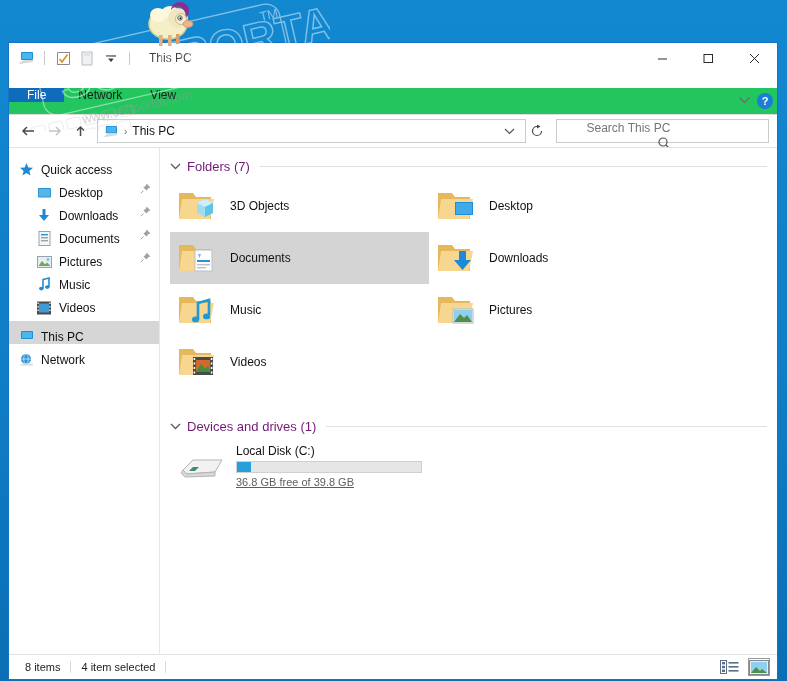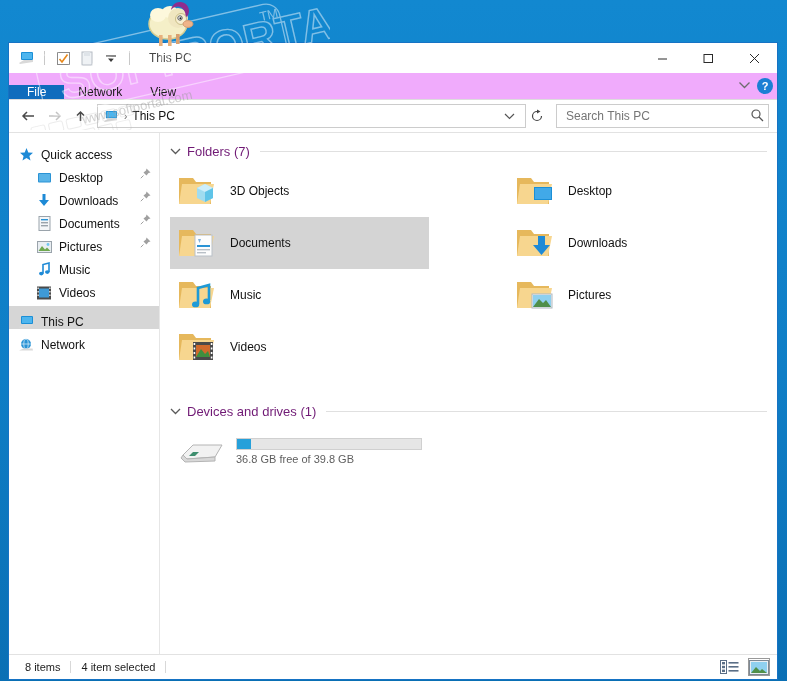--- a/index.html
+++ b/index.html
@@ -29,22 +29,22 @@
     background:#ffffff;padding-left:8px;position:relative;
   }
   .qat{display:flex;align-items:center;gap:6px;}
   .qat .sep{width:1px;height:14px;background:#c8c8c8;margin:0 3px;}
   .qat-btn{width:18px;height:18px;display:flex;align-items:center;justify-content:center;}
   .title-text{margin-left:10px;font-size:12px;color:#444;}
   .wincontrols{position:absolute;right:0;top:0;display:flex;}
   .wc{width:46px;height:30px;display:flex;align-items:center;justify-content:center;}
   
   .ribbon{
-    height:26px;min-height:26px;display:flex;align-items:flex-end;
-    background:#f0abfc;border-bottom:1px solid #dcdcdc;position:relative;
+    height:26px;min-height:26px;display:flex;align-items:flex-start;
+    background:#22c55e;border-bottom:1px solid #dcdcdc;position:relative;margin-top:15px;
   }
   .tab{
     padding:0 14px;display:flex;align-items:center;font-size:12px;color:#1b1b1b;
   }
   .tab.file{background:#0f6cbd;color:#fff;padding:0 18px;}
   .ribbon-right{position:absolute;right:4px;top:0;height:26px;display:flex;align-items:center;gap:6px;}
   .helpbtn{
     width:16px;height:16px;border-radius:50%;background:#1a7fd4;color:#fff;
     font-size:11px;font-weight:bold;display:flex;align-items:center;justify-content:center;
   }
@@ -58,21 +58,21 @@
     flex:1;height:22px;border:1px solid #cccccc;background:#fff;
     display:flex;align-items:center;padding:0 4px;margin-left:4px;
   }
   .crumb-icon{width:17px;height:16px;display:flex;align-items:center;justify-content:center;}
   .crumb-sep{color:#6c6c6c;margin:0 5px;font-size:10px;}
   .crumb-text{font-size:12px;color:#141414;}
   .crumb-drop{margin-left:auto;color:#4a4a4a;font-size:11px;padding:0 6px;}
   .refreshbtn{width:22px;height:22px;display:flex;align-items:center;justify-content:center;color:#3c3c3c;}
   .searchbox{
     width:200px;height:22px;border:1px solid #cccccc;background:#fff;margin-left:8px;
-    display:flex;align-items:center;padding:0 4px 0 7px;
+    display:flex;align-items:center;padding:0 4px 0 7px;flex-direction:column;
   }
   .searchbox input{
     border:0;outline:0;flex:1;font-family:"Liberation Sans",sans-serif;font-size:12px;color:#6d6d6d;background:transparent;
   }
   
   .bodysplit{flex:1;display:flex;min-height:0;border-top:1px solid #e2e2e2;}
   .navpane{
     width:150px;min-width:150px;background:#fff;padding-top:6px;
     border-right:1px solid #e6e6e6;overflow:hidden;
   }
@@ -83,34 +83,34 @@
   .nav-item.selected{background:#d6d6d6;}
   .nav-ico{width:18px;display:flex;align-items:center;justify-content:center;margin-right:6px;}
   .pin{position:absolute;right:8px;top:6px;opacity:.65;}
   .nav-gap{height:6px;}
   
   .content{flex:1;background:#fff;padding:8px 10px 0 10px;overflow:hidden;position:relative;}
   .group-header{display:flex;align-items:center;height:20px;margin-bottom:4px;}
   .chev{color:#5a5a5a;font-size:11px;margin-right:6px;line-height:1;}
   .group-title{color:#701a75;font-size:13px;white-space:nowrap;}
   .group-rule{flex:1;height:1px;background:#e0e0e0;margin-left:10px;}
-  .tiles{display:flex;flex-wrap:wrap;justify-content:space-between;}
+  .tiles{display:flex;flex-wrap:wrap;}
   .tile{
     width:259px;height:52px;display:flex;align-items:center;padding-left:4px;box-sizing:border-box;
   }
   .tile.selected{background:#d4d4d4;}
   .tile-ico{width:48px;height:48px;display:flex;align-items:center;justify-content:center;flex:0 0 48px;}
   .tile-label{font-size:12px;color:#111;margin-left:8px;}
   .drive{display:flex;align-items:center;margin-top:6px;padding-left:4px;}
   .drive-ico{width:56px;height:48px;display:flex;align-items:center;justify-content:center;flex:0 0 56px;}
   .drive-info{margin-left:6px;}
   .drive-name{font-size:12px;color:#111;margin-bottom:3px;}
   .bar{width:186px;height:12px;background:#e6e6e6;border:1px solid #d0d0d0;box-sizing:border-box;}
   .bar-fill{height:100%;background:#26a0da;}
-  .drive-sub{font-size:11px;color:#5e5e5e;margin-top:3px;}
+  .drive-sub{font-size:11px;color:#5e5e5e;margin-top:3px;text-decoration:underline;}
   
   .statusbar{
     height:24px;min-height:24px;border-top:1px solid #e2e2e2;background:#fff;
     display:flex;align-items:center;padding:0 6px;font-size:11px;color:#1d1d1d;position:relative;
   }
   .st-seg{padding:0 10px;}
   .st-div{width:1px;height:12px;background:#d8d8d8;}
   .viewtoggles{position:absolute;right:8px;top:0;height:24px;display:flex;align-items:center;gap:10px;}
   .vt{width:20px;height:16px;display:flex;align-items:center;justify-content:center;}
   .vt.active{outline:1px solid #999;}
@@ -495,20 +495,21 @@
 
       <div class="drive">
         <span class="drive-ico">
           <svg width="50" height="32" viewBox="0 0 50 32">
             <path d="M6 20 L16 10 L45 10 L38 22 L10 24 Z" fill="#f2f2f2" stroke="#b4b4b4"></path>
             <path d="M6 20 L10 24 L38 22 L38 26 L8 27 L4 23 Z" fill="#d8d8d8" stroke="#b4b4b4"></path>
             <path d="M12 21 L16 17 L22 17 L18 21 Z" fill="#3e8e6e"></path>
           </svg>
         </span>
         <div class="drive-info">
+          <div class="drive-name">Local Disk (C:)</div>
           <div class="bar">
             <div class="bar-fill" id="driveFill" style="width: 7.5%; background: rgb(38, 160, 218);"></div>
           </div>
           <div class="drive-sub">36.8 GB free of 39.8 GB</div>
         </div>
       </div>
 
     </div>
   </div>
 

